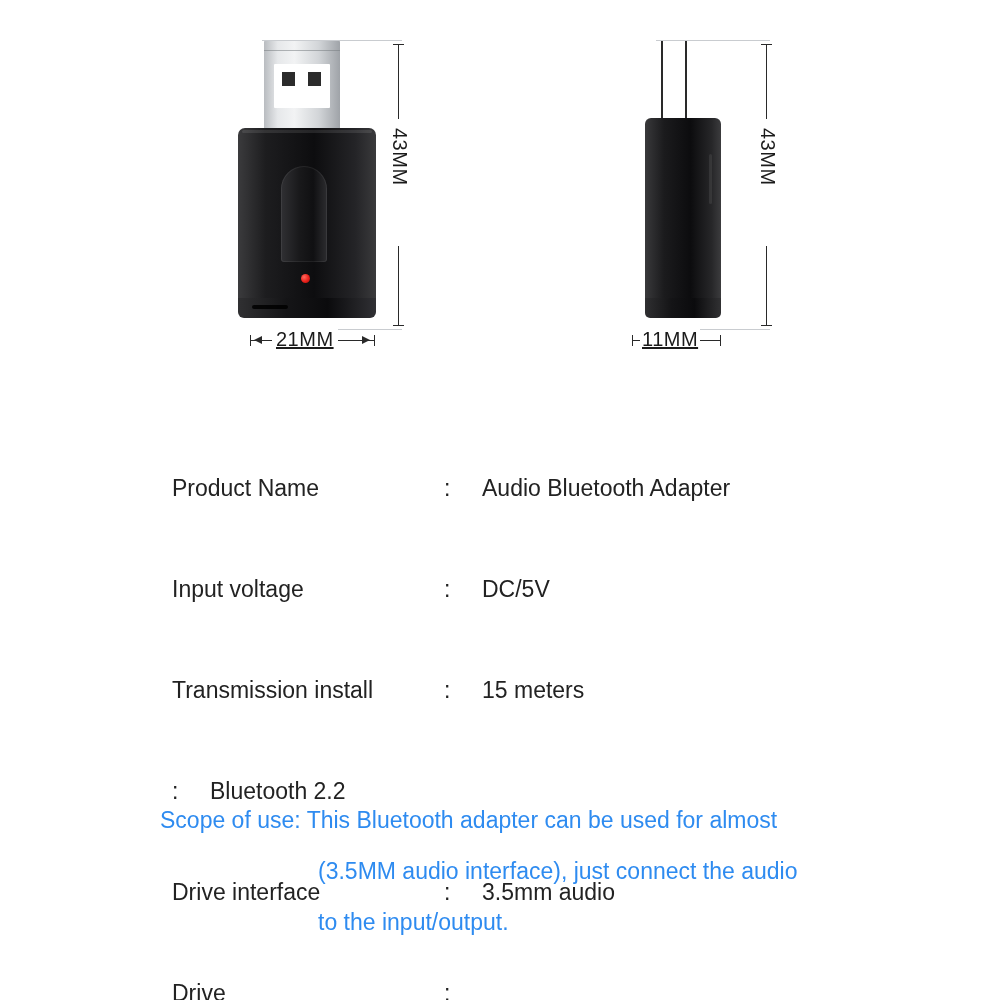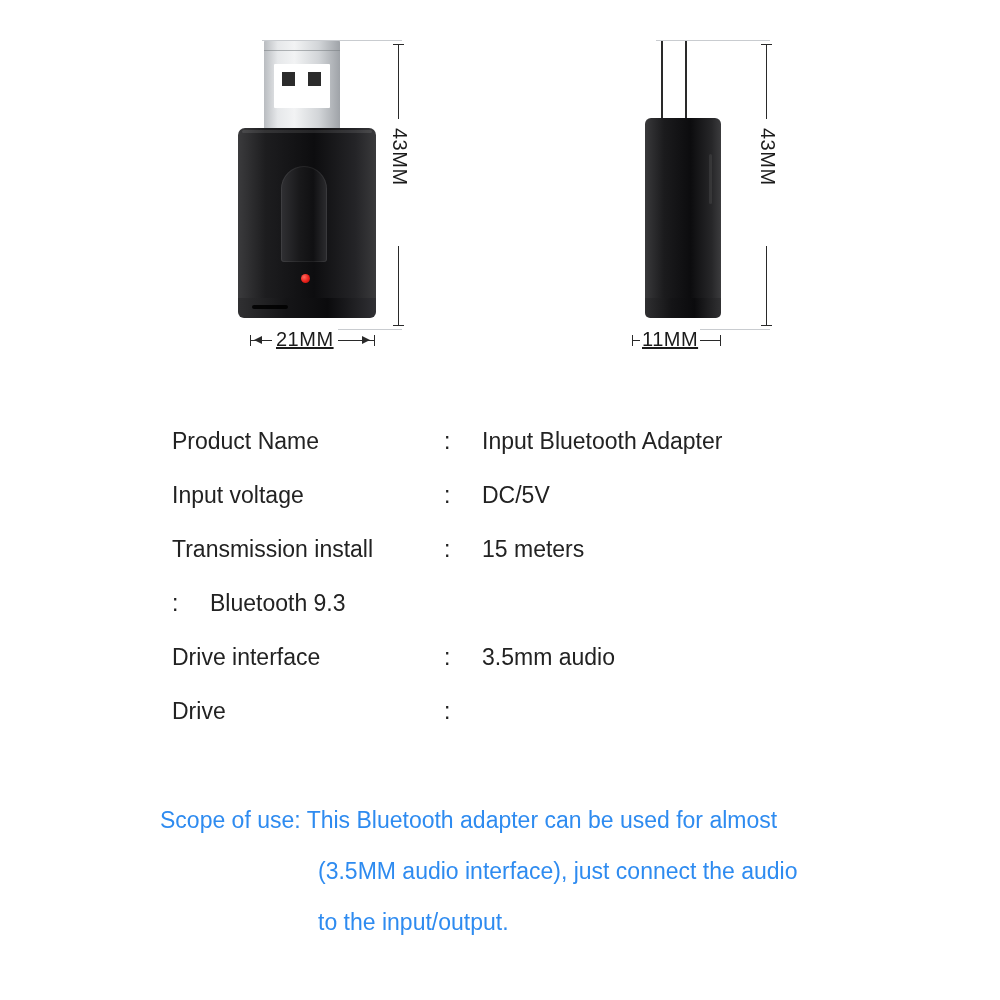--- a/index.html
+++ b/index.html
@@ -255,20 +255,21 @@
   .specs {
     position: absolute;
     left: 172px;
     top: 428px;
     width: 700px;
   }
   .spec-row {
     display: flex;
     align-items: baseline;
     height: 54px;
+    margin-top: 47px;
   }
   .spec-label {
     width: 272px;
     font-size: 23px;
     color: #222222;
   }
   .spec-colon {
     width: 38px;
     font-size: 23px;
     color: #222222;
@@ -364,38 +365,38 @@
     <div class="dim-label-h" style="left:640px; top:328px; background:#fff; padding:0 2px;">11MM</div>
   </div>
 
 </div>
 
 <div class="specs">
 
   <div class="spec-row">
     <div class="spec-label">Product Name</div>
     <div class="spec-colon">:</div>
-    <div class="spec-value">Input Bluetooth Adapter</div>
+    <div class="spec-value">Audio Bluetooth Adapter</div>
   </div>
 
   <div class="spec-row">
     <div class="spec-label">Input voltage</div>
     <div class="spec-colon">:</div>
     <div class="spec-value">DC/5V</div>
   </div>
 
   <div class="spec-row">
     <div class="spec-label">Transmission install</div>
     <div class="spec-colon">:</div>
     <div class="spec-value">15 meters</div>
   </div>
 
   <div class="spec-row">
     <div class="spec-colon">:</div>
-    <div class="spec-value"> Bluetooth 9.3</div>
+    <div class="spec-value"> Bluetooth 2.2</div>
   </div>
 
   <div class="spec-row">
     <div class="spec-label">Drive interface</div>
     <div class="spec-colon">:</div>
     <div class="spec-value"> 3.5mm audio</div>
   </div>
 
   <div class="spec-row">
     <div class="spec-label">Drive</div>

